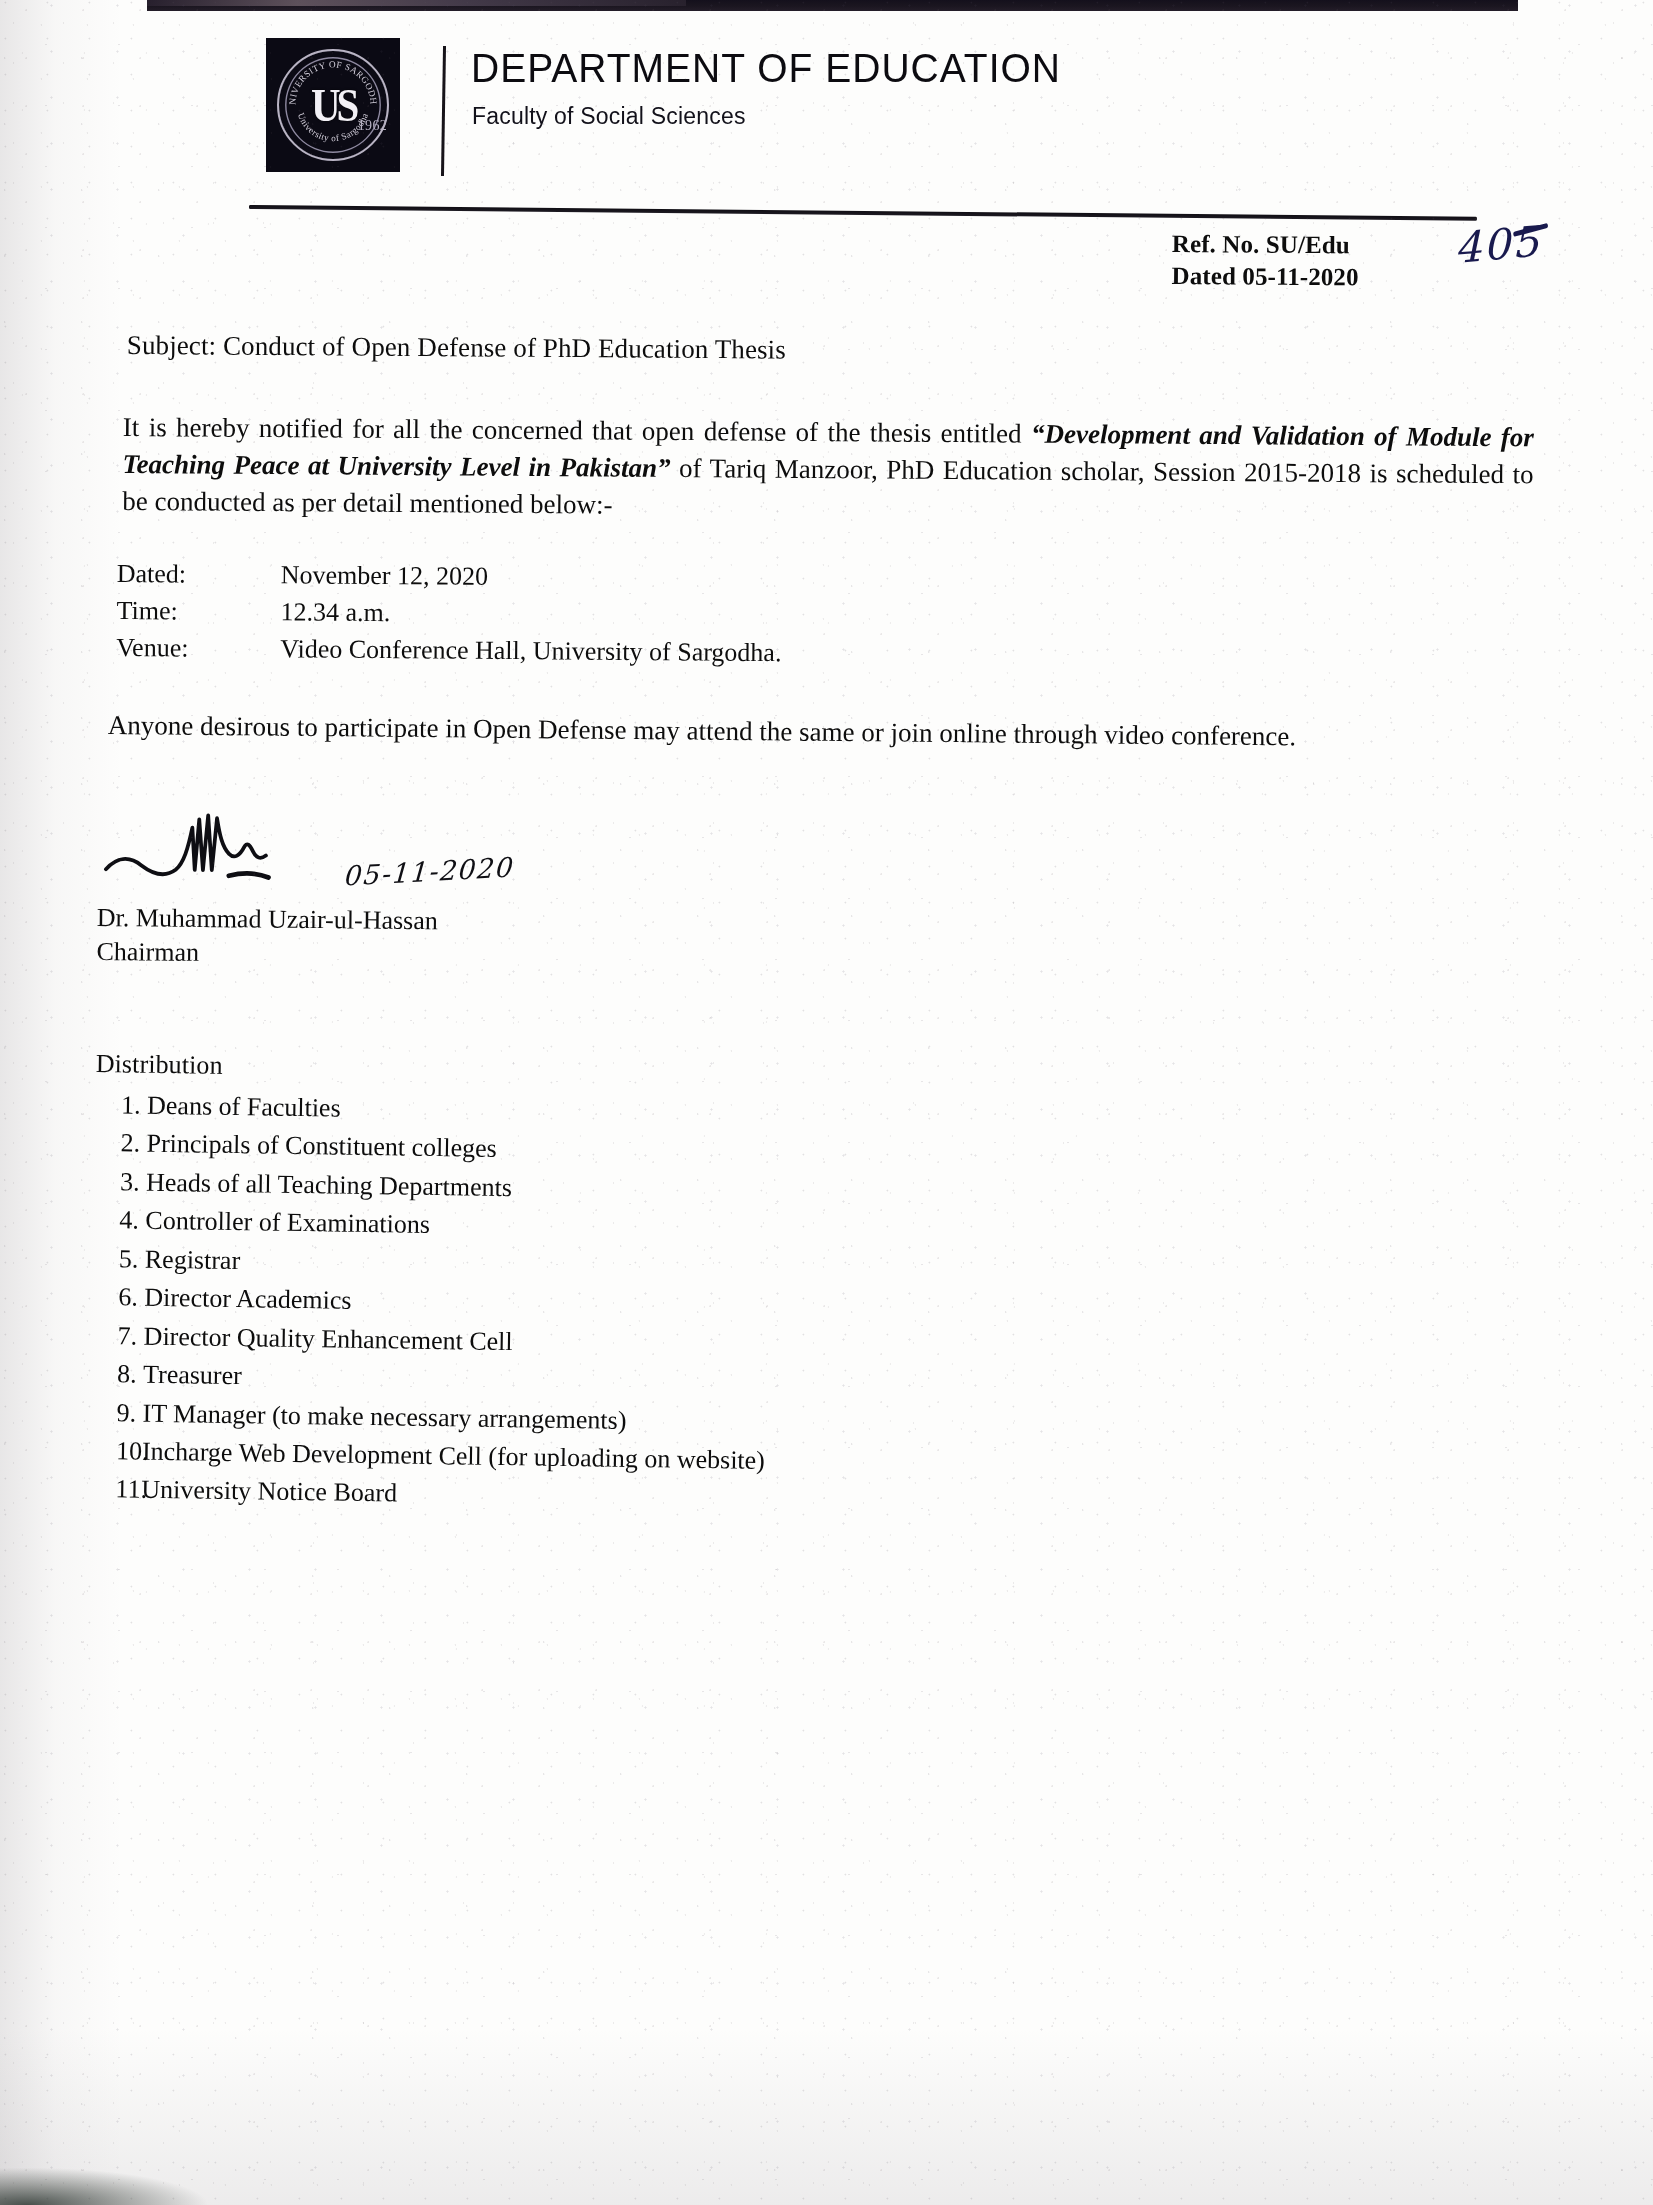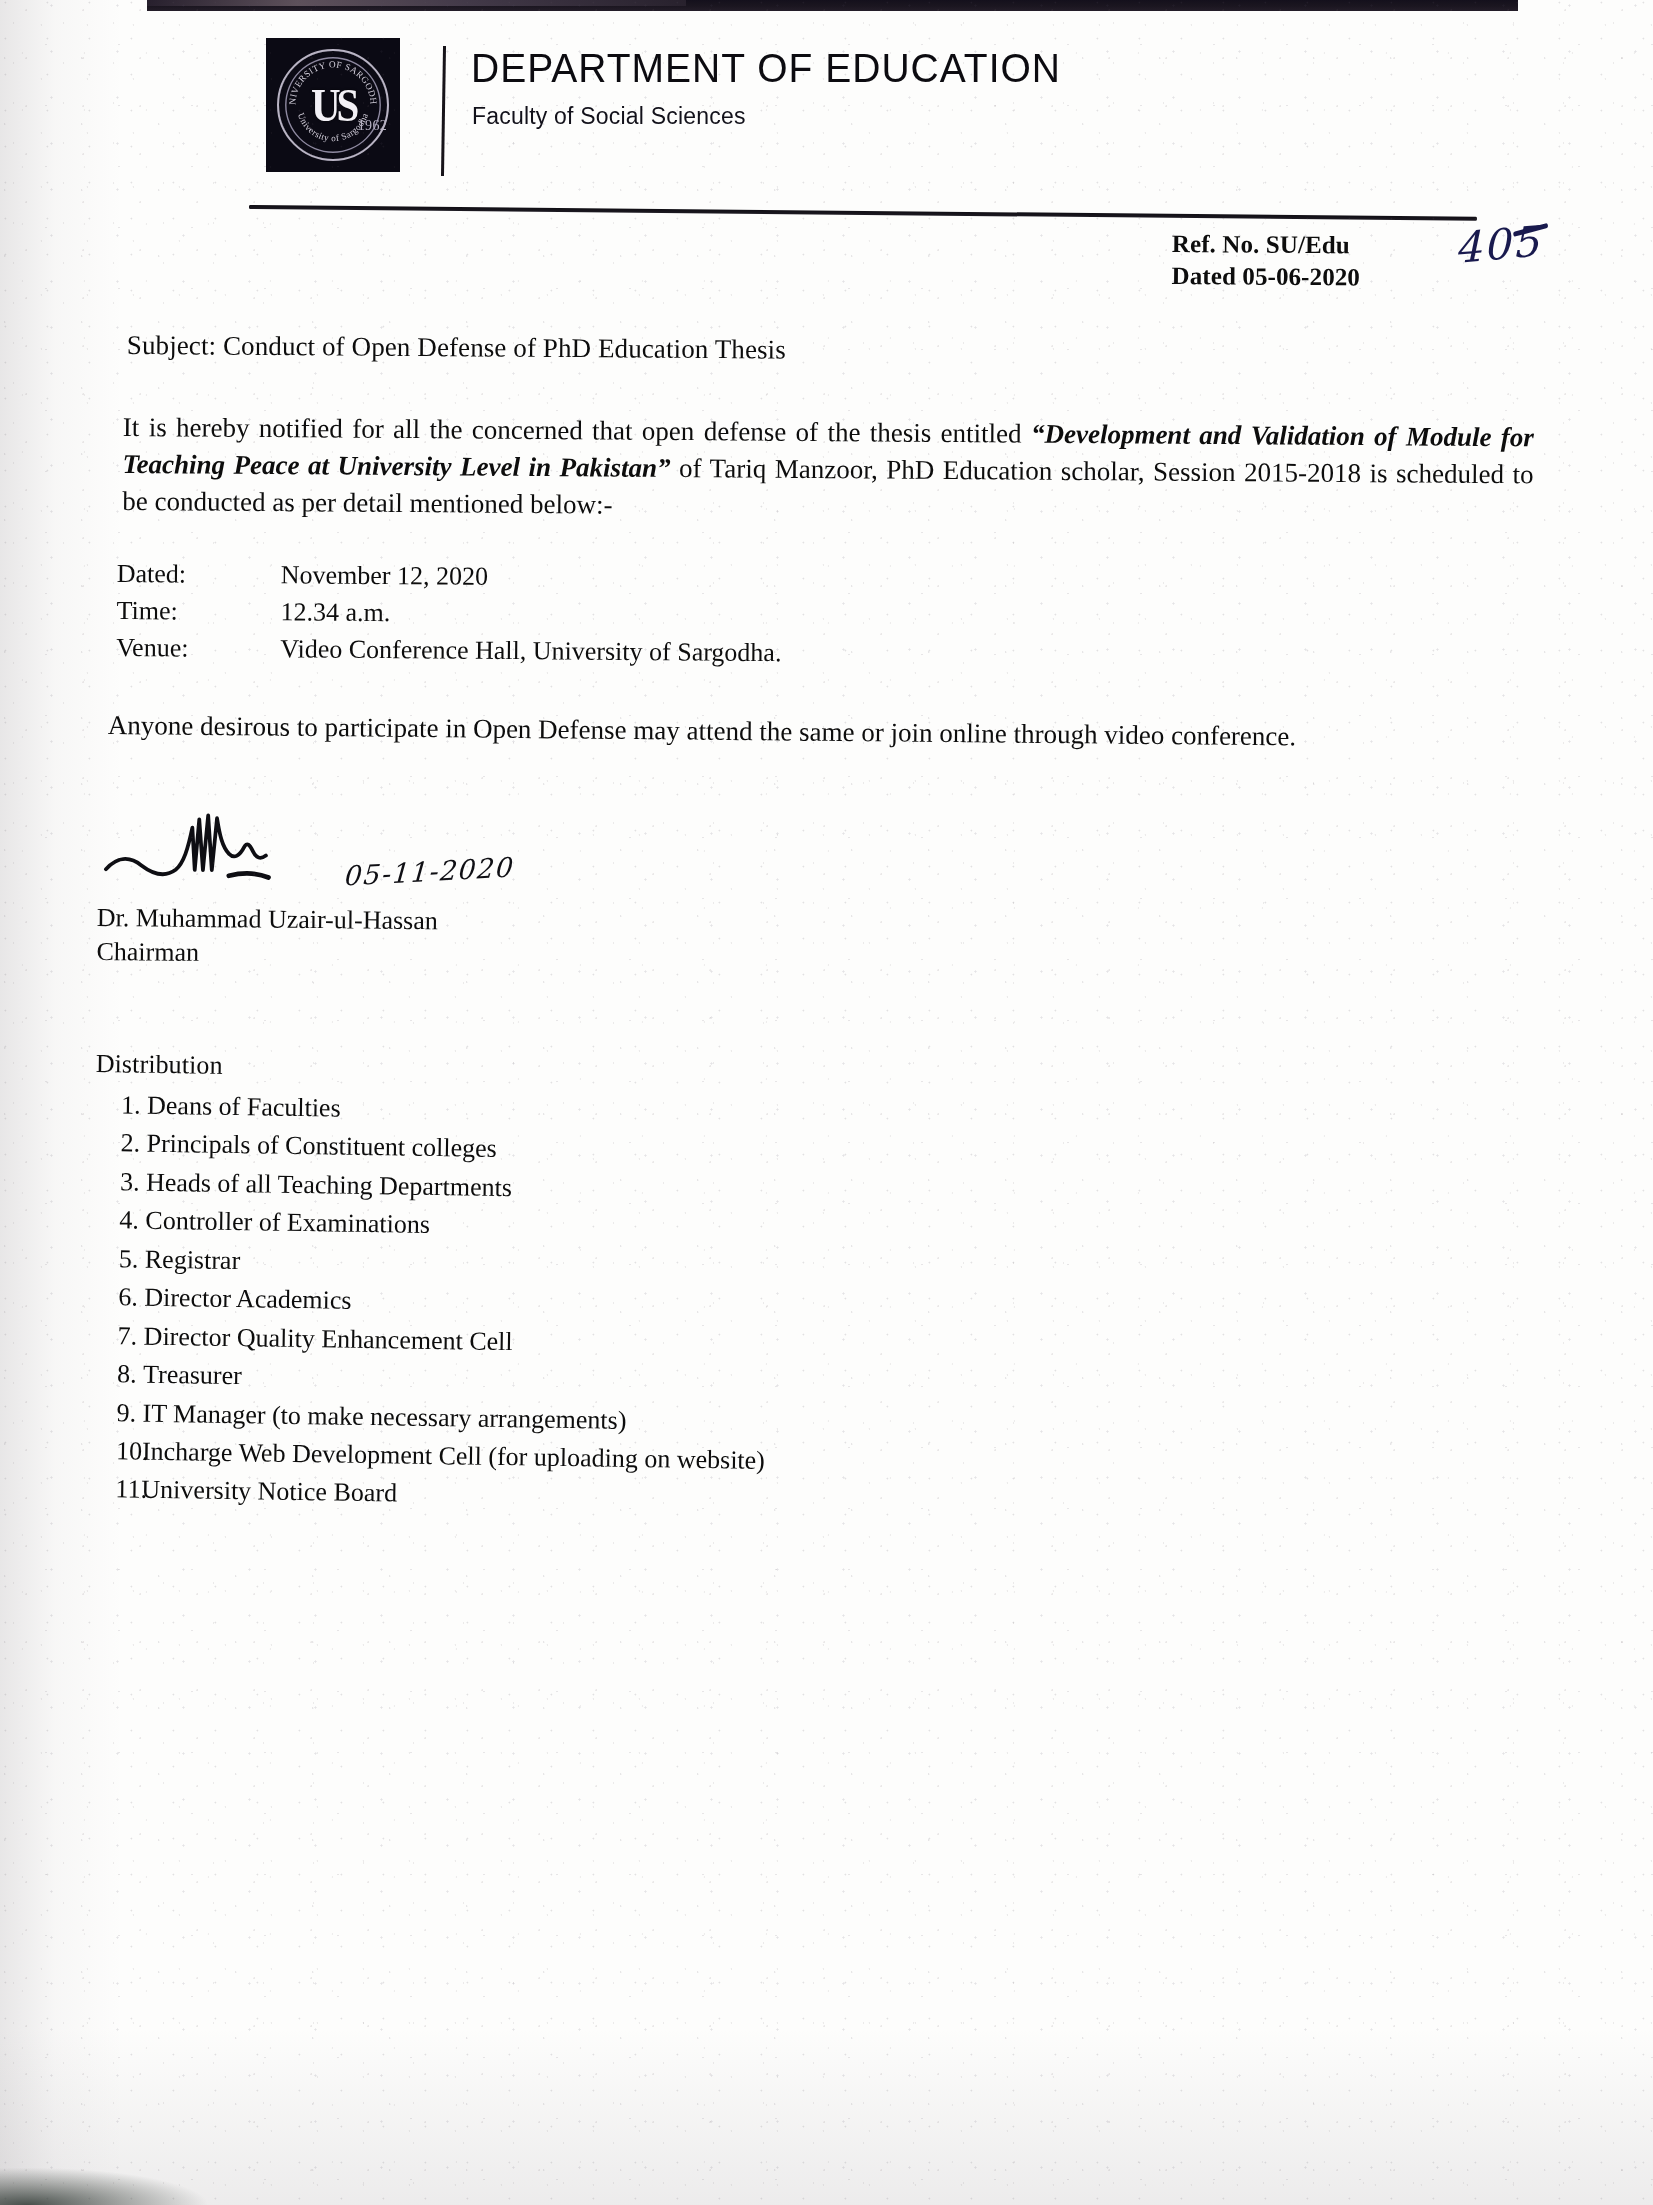--- a/index.html
+++ b/index.html
@@ -337,21 +337,21 @@
     <div class="header-divider"></div>
 
     <div class="dept-title">DEPARTMENT OF EDUCATION</div>
     <div class="dept-sub">Faculty of Social Sciences</div>
   </div>
 
   <div id="header-rule"></div>
 
   <div id="ref-block">
     <div>Ref. No. SU/Edu</div>
-    <div>Dated 05-06-2020</div>
+    <div>Dated 05-11-2020</div>
   </div>
   <div id="ref-hand">405</div>
 
   <div id="subject">Subject: Conduct of Open Defense of PhD Education Thesis</div>
 
   <div id="notice-para"><span>It is hereby notified for all the concerned that open defense of the thesis entitled </span><span class="title-em">“Development and Validation of Module for Teaching Peace at University Level in Pakistan”</span><span> of Tariq Manzoor, PhD Education scholar, Session 2015-2018 is scheduled to be conducted  as per detail mentioned below:-</span></div>
 
   <div id="details">
     <div class="row">
       <span class="lbl">Dated:</span>

